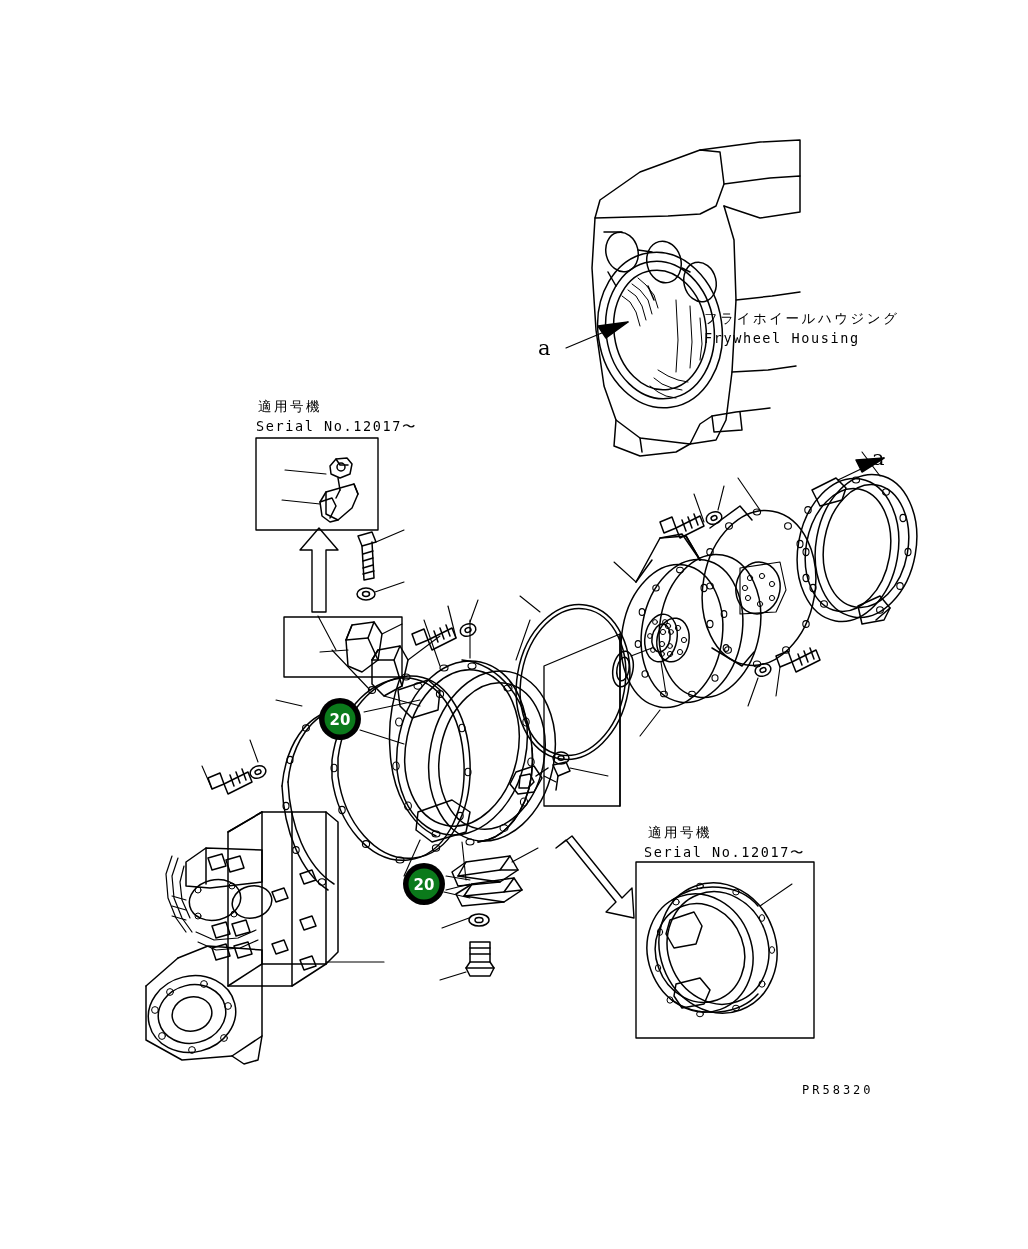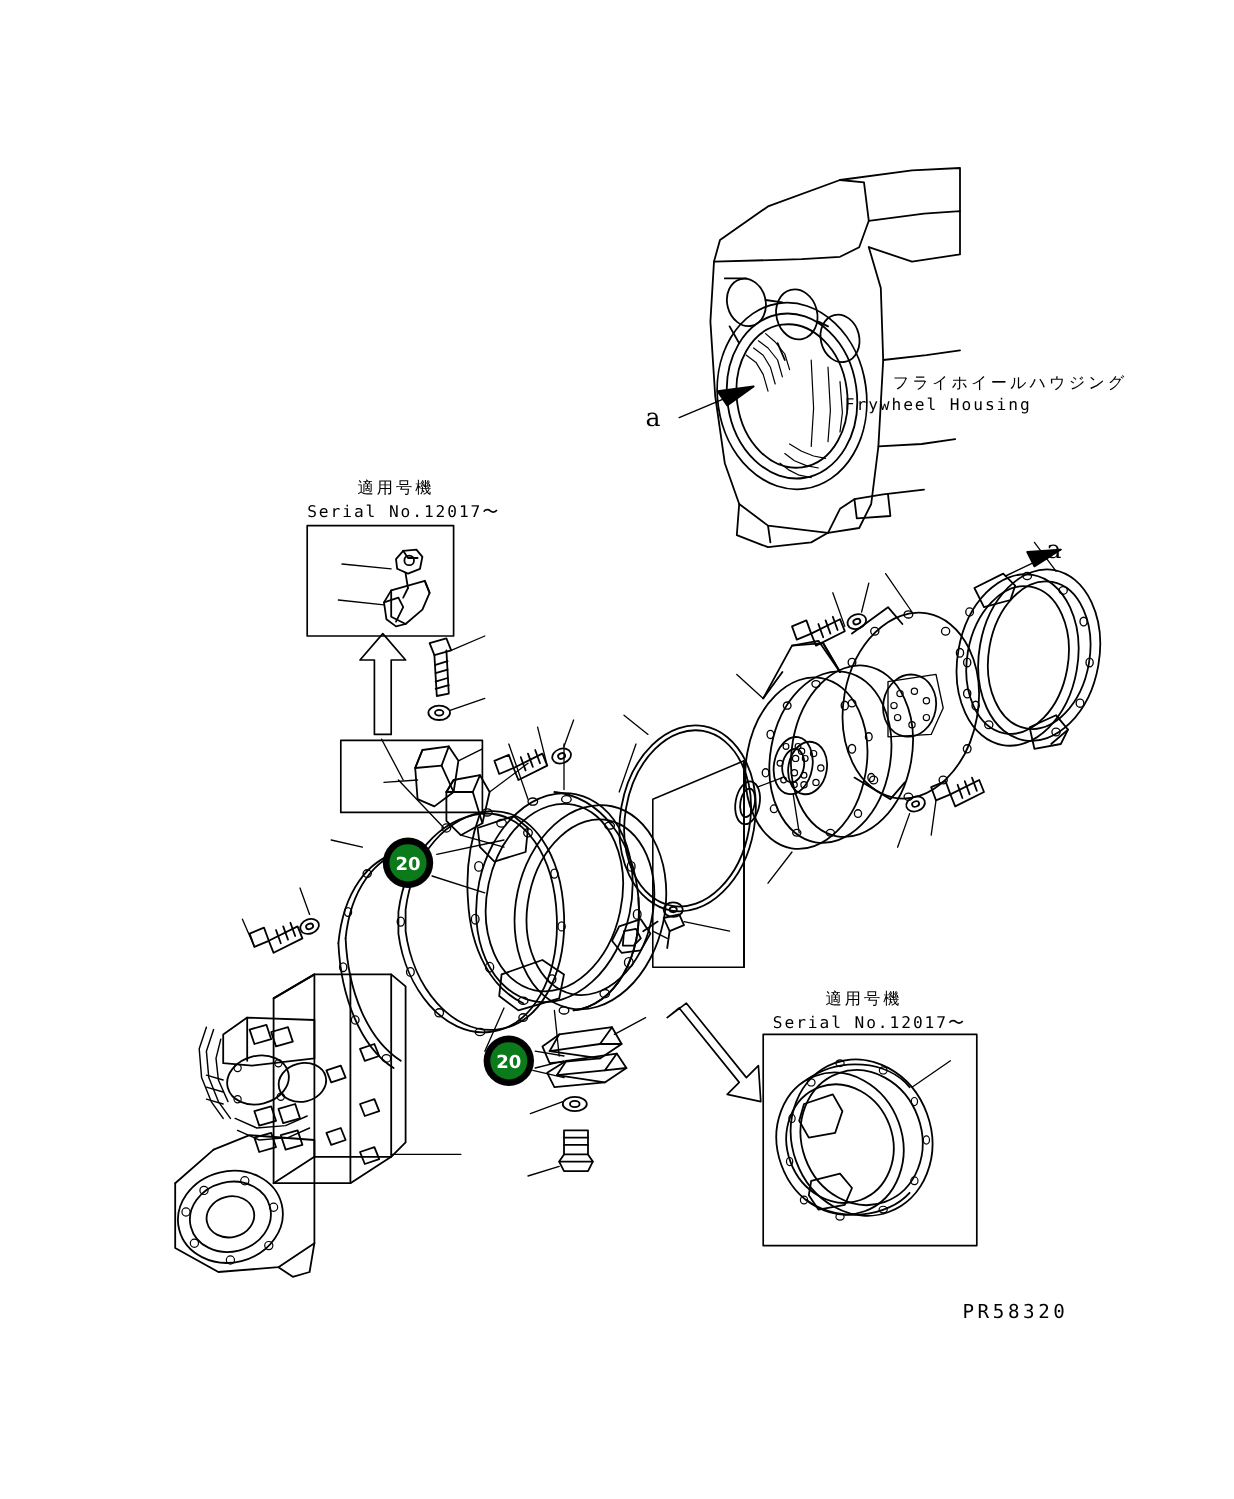--- a/index.html
+++ b/index.html
@@ -1,23 +1,23 @@
 <!DOCTYPE html>
 <html><head>
 <meta charset="utf-8">
 <style>
   html,body{margin:0;padding:0;background:#ffffff;}
   body{width:1028px;height:1249px;position:relative;overflow:hidden;
        font-family:"DejaVu Sans",sans-serif;color:#000;}
   #sheet{position:absolute;inset:0;width:1028px;height:1249px;}
   svg.art{position:absolute;left:0;top:0;width:1028px;height:1249px;}
   .lbl{position:absolute;white-space:pre;color:#000;}
-  .jp{font-family:"DejaVu Sans",sans-serif;font-size:13.5px;letter-spacing:2.5px;padding-left:40px;}
+  .jp{font-family:"DejaVu Sans",sans-serif;font-size:13.5px;letter-spacing:2.5px;}
   .en{font-family:"DejaVu Sans Mono","Liberation Mono",monospace;font-size:13.5px;letter-spacing:1.6px;text-align:right;}
-  .code{font-family:"DejaVu Sans Mono","Liberation Mono",monospace;font-size:16px;letter-spacing:3px;}
+  .code{font-family:"DejaVu Sans Mono","Liberation Mono",monospace;font-size:12px;letter-spacing:3px;}
   .ital{font-family:"DejaVu Serif",serif;font-size:21px;font-style:normal;}
   .cal-num{font-family:"DejaVu Sans",sans-serif;font-size:15px;font-weight:bold;fill:#ffffff;}
 </style>
 </head>
 <body>
 
 <div id="sheet">
 
   <svg class="art" viewBox="0 0 1028 1249">
     <g fill="none" stroke="#000" stroke-width="1.5" stroke-linejoin="round" stroke-linecap="round">

